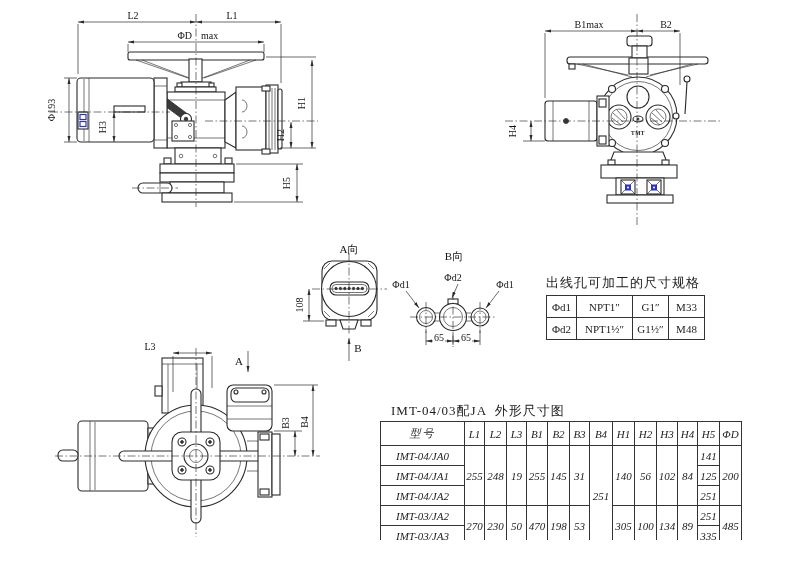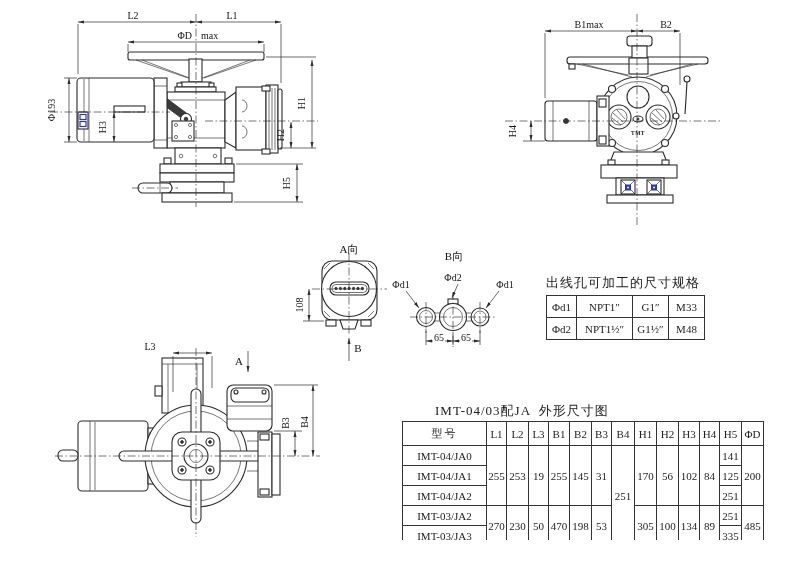--- a/index.html
+++ b/index.html
@@ -17,21 +17,21 @@
   text{font-family:"Liberation Serif",serif;fill:#151515;}
   .dt{font-size:10px;text-anchor:middle;}
   .vt{font-size:11px;text-anchor:middle;}
   .logo{font-size:5.5px;font-weight:bold;text-anchor:middle;letter-spacing:.5px;}
   .tbl-title{position:absolute;font-size:13px;letter-spacing:1px;white-space:pre;}
   table{border-collapse:collapse;table-layout:fixed;background:#fff;}
   td,th{border:1px solid #333;text-align:center;vertical-align:middle;padding:0;
         font-size:11px;font-weight:normal;overflow:hidden;white-space:nowrap;}
   .holes{position:absolute;left:546px;top:295px;width:158px;}
   .holes td{height:21px;}
-  .dims{position:absolute;left:402px;top:421px;width:362px;}
+  .dims{position:absolute;left:380px;top:421px;width:362px;font-style:italic;}
   .dims .hrow th{height:23px;font-size:11px;}
   .dims td{height:19px;}
   .cjk{font-size:12px;letter-spacing:2px;}
 </style>
 </head>
 <body>
 
 <div class="stage">
 <svg width="800" height="565" viewBox="0 0 800 565">
   <defs>
@@ -318,21 +318,21 @@
     </tr>
     <tr>
       <td>Φd2</td>
       <td>NPT1½″</td>
       <td>G1½″</td>
       <td>M48</td>
     </tr>
   </tbody>
     </table>
 
-  <div class="tbl-title" style="left:391px;top:402px;margin-left:44px;">IMT-04/03配JA  外形尺寸图</div>
+  <div class="tbl-title" style="left:391px;top:402px;">IMT-04/03配JA  外形尺寸图</div>
   <table class="dims">
     <colgroup>
       <col style="width:84px">
         <col style="width:20px">
         <col style="width:22px">
         <col style="width:20px">
       <col style="width:21px">
         <col style="width:22px">
         <col style="width:20px">
         <col style="width:23px">
@@ -356,27 +356,27 @@
       <th>H1</th>
       <th>H2</th>
       <th>H3</th>
       <th>H4</th>
       <th>H5</th>
       <th>ΦD</th>
     </tr>
     <tr>
       <td>IMT-04/JA0</td>
       <td rowspan="3">255</td>
-      <td rowspan="3">253</td>
+      <td rowspan="3">248</td>
       <td rowspan="3">19</td>
       <td rowspan="3">255</td>
       <td rowspan="3">145</td>
       <td rowspan="3">31</td>
       <td rowspan="5">251</td>
-      <td rowspan="3">170</td>
+      <td rowspan="3">140</td>
       <td rowspan="3">56</td>
       <td rowspan="3">102</td>
       <td rowspan="3">84</td>
       <td>141</td>
       <td rowspan="3">200</td>
     </tr>
     <tr>
       <td>IMT-04/JA1</td>
       <td>125</td>
     </tr>

